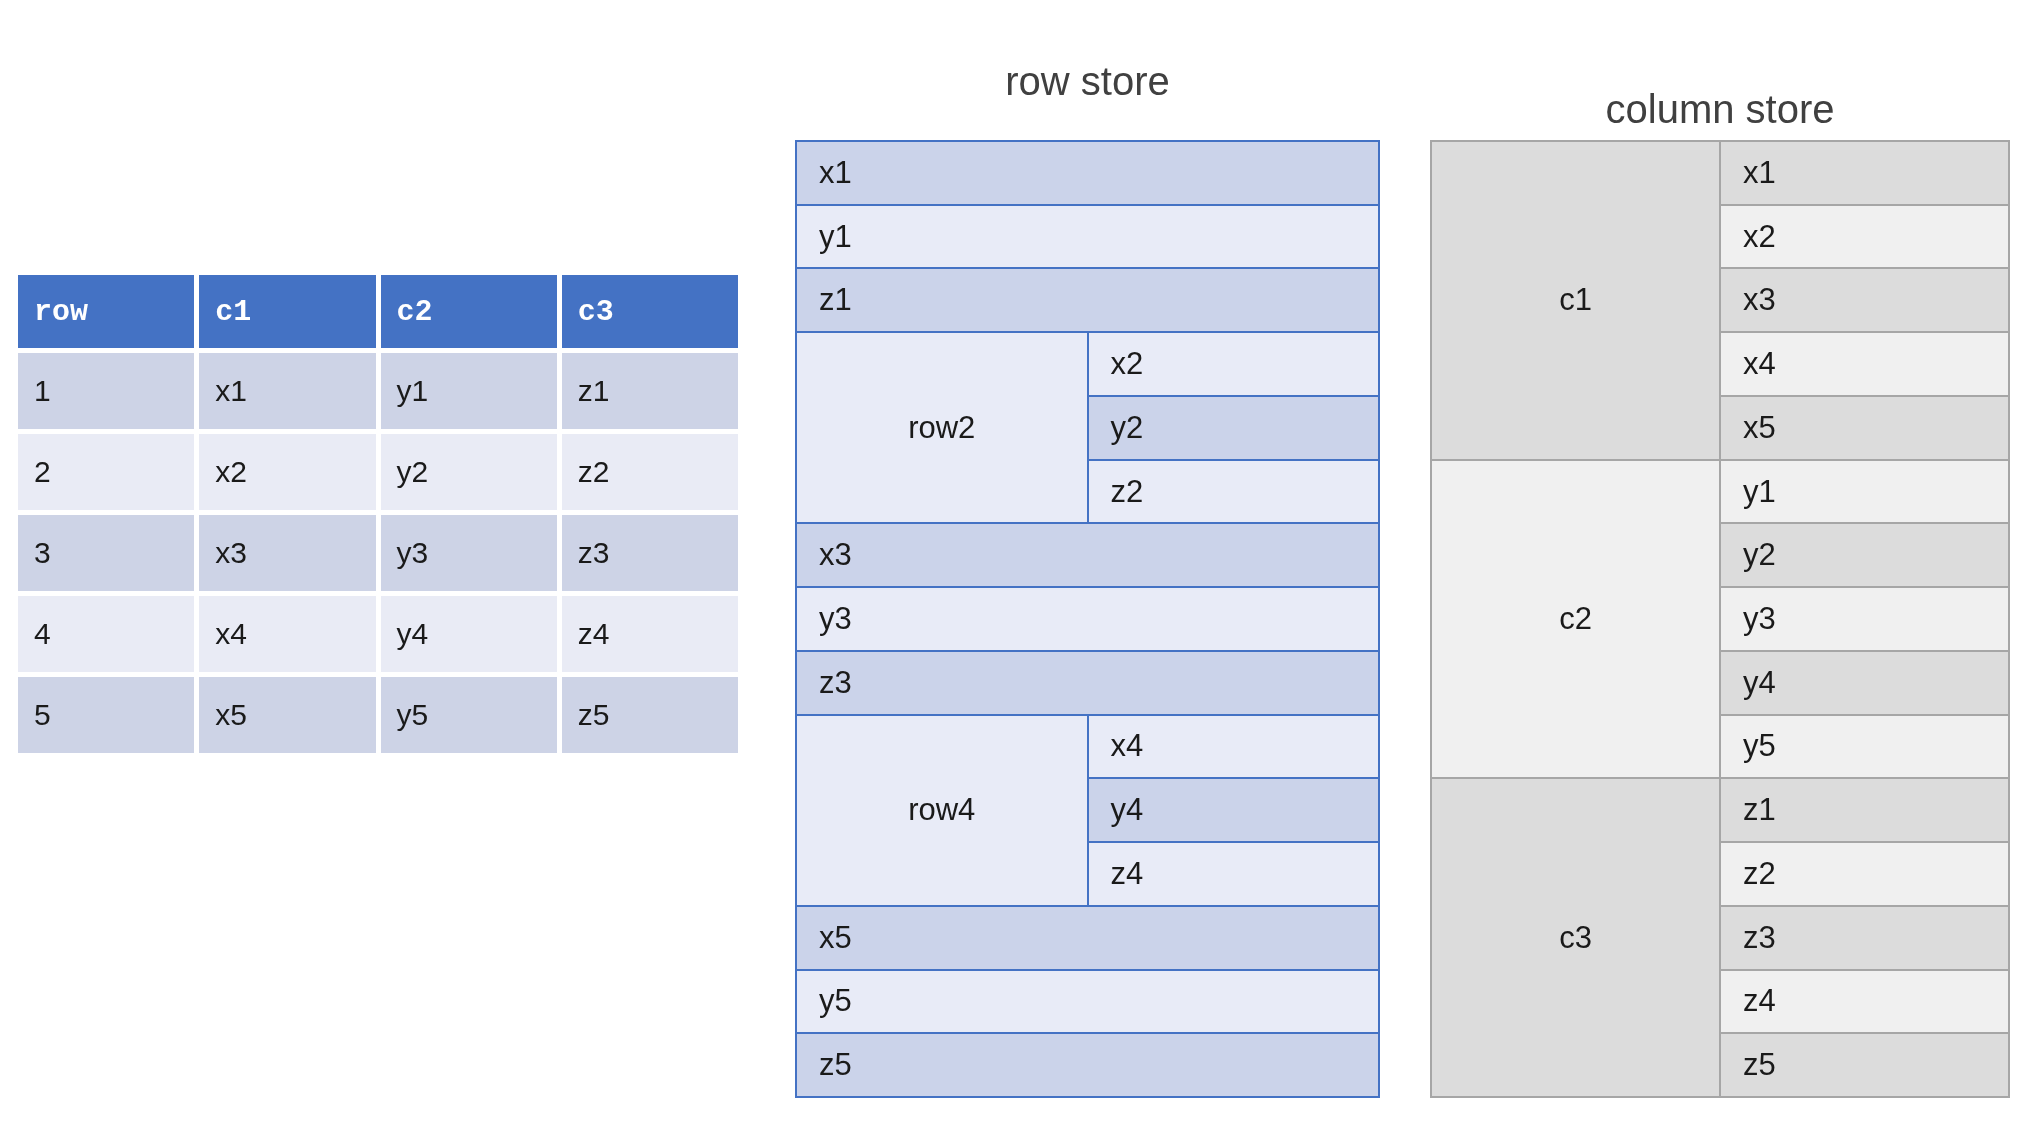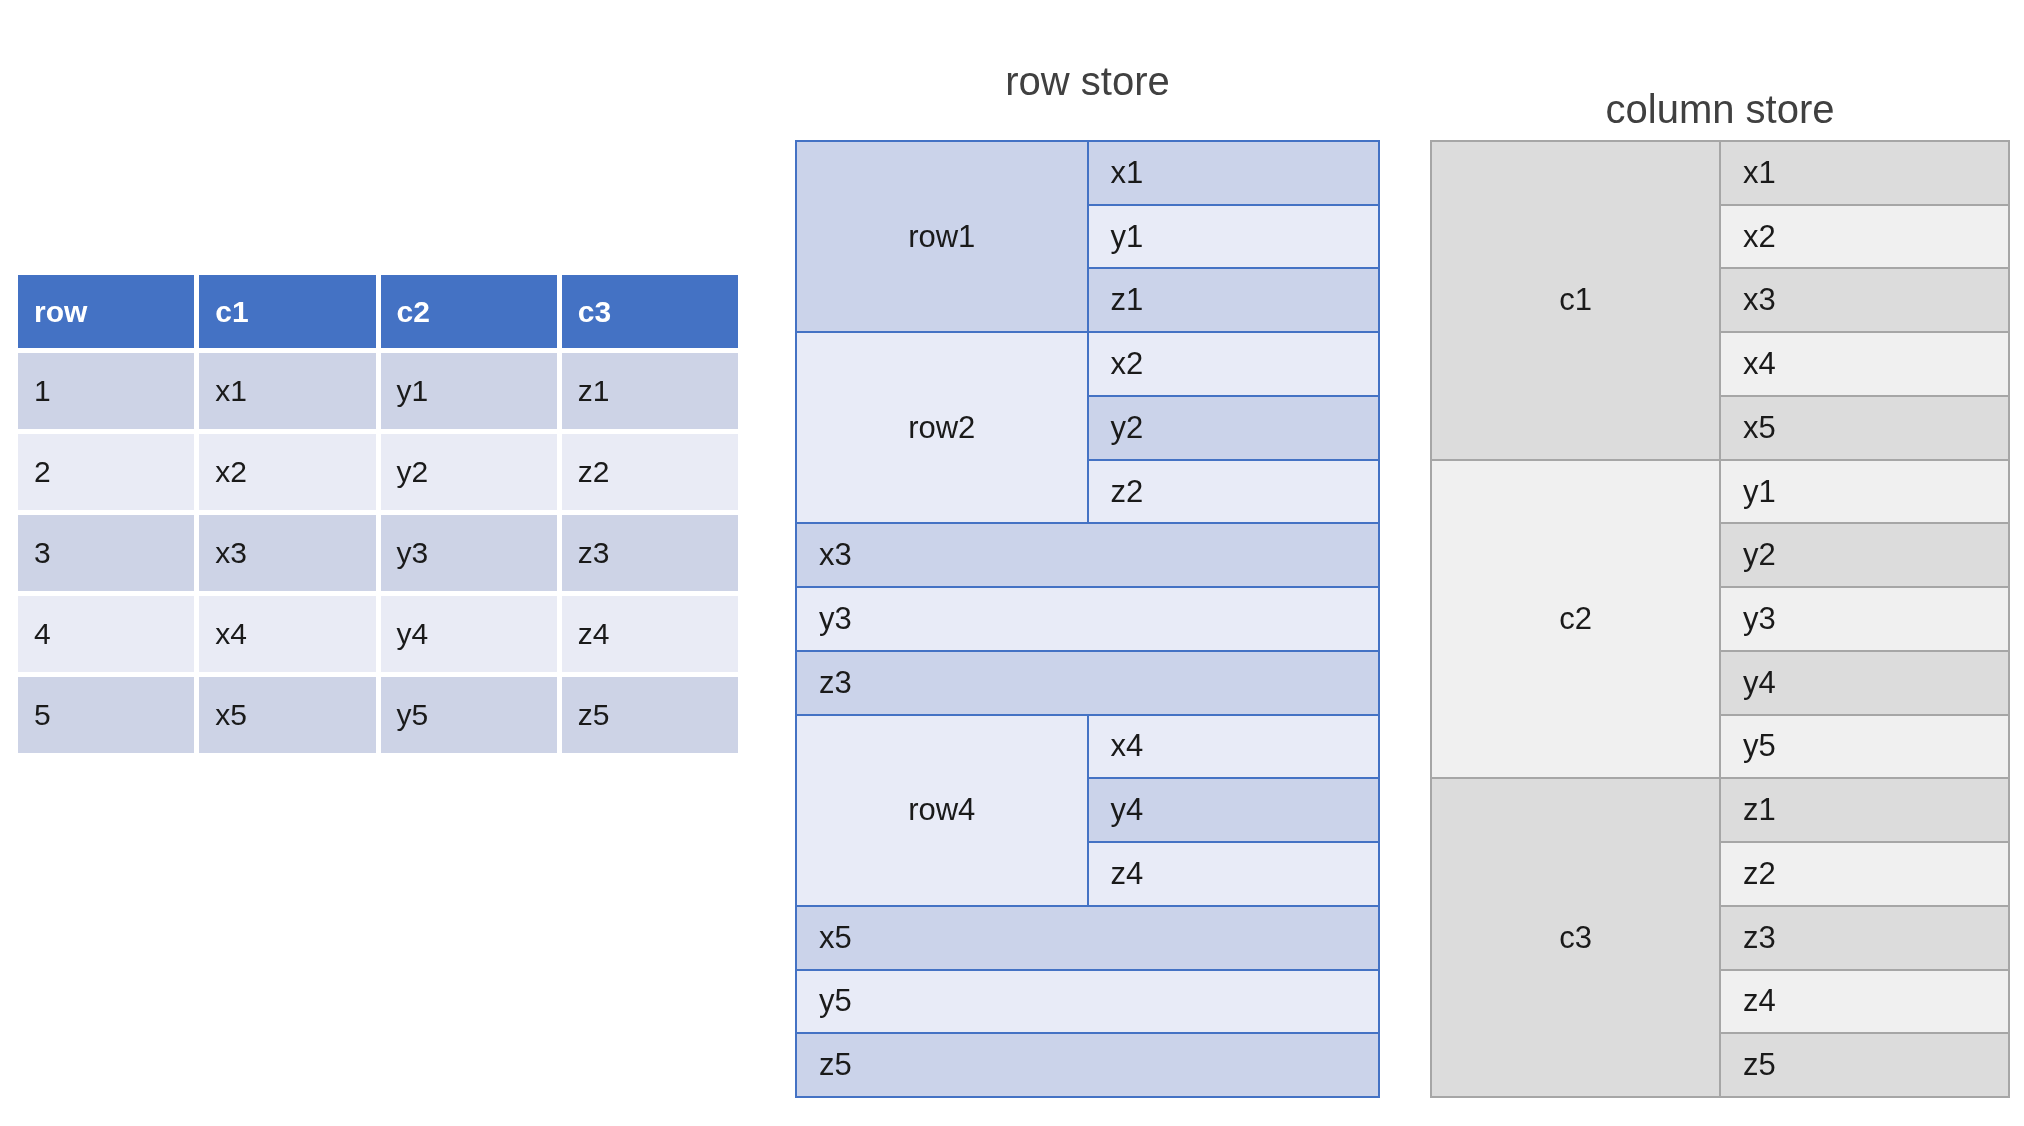--- a/index.html
+++ b/index.html
@@ -22,21 +22,21 @@
 
   
   .src-table{
     position:absolute;left:18px;top:275px;width:720px;
     display:grid;grid-template-columns:repeat(4,1fr);
     grid-template-rows:73px repeat(5,76px);
     gap:5px;background:#ffffff;
   }
   .src-table .h{
     background:var(--header-blue);color:#ffffff;font-weight:bold;
-    font-size:30px;display:flex;align-items:center;padding-left:16px;
+    font-size:30px;display:flex;align-items:center;padding-left:16px;font-family:Liberation Mono, monospace;
   }
   .src-table .c{
     font-size:30px;display:flex;align-items:center;padding-left:16px;
   }
   .ld{background:var(--band-dark);}
   .ll{background:var(--band-light);}
 
   
   .store-title{
     position:absolute;top:58px;height:46px;
@@ -102,21 +102,20 @@
 
     <div class="c ld">5</div>
     <div class="c ld">x5</div>
     <div class="c ld">y5</div>
     <div class="c ld">z5</div>
   </div>
 
   <div class="store-title" id="row-store-title">row store</div>
   <div class="store" id="row-store-table">
     <div class="block">
-      <div class="label bd">row1</div>
       <div class="vals">
         <div class="v bd">x1</div>
         <div class="v bl">y1</div>
         <div class="v bd">z1</div>
       </div>
     </div>
     <div class="block">
       <div class="label bl">row2</div>
       <div class="vals">
         <div class="v bl">x2</div>

